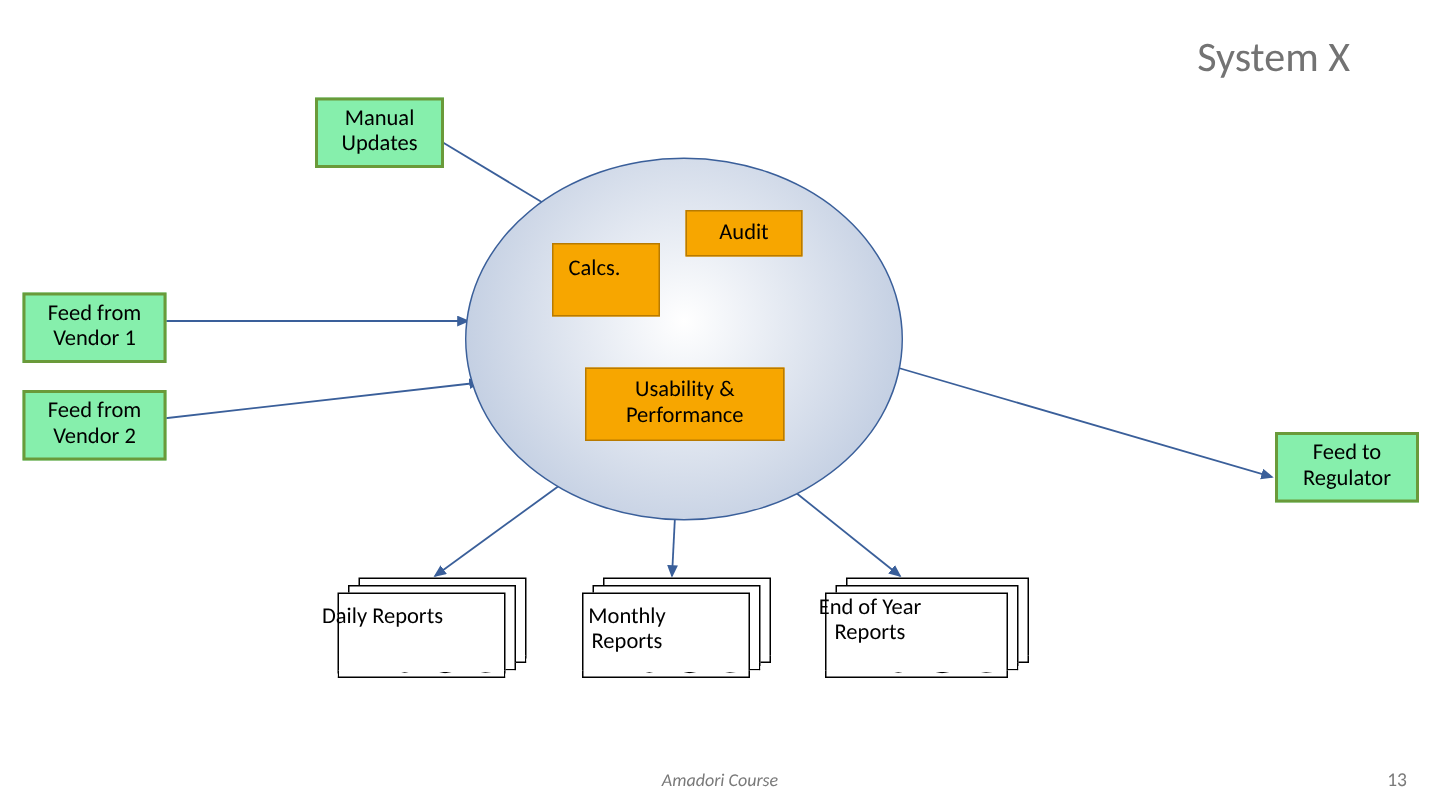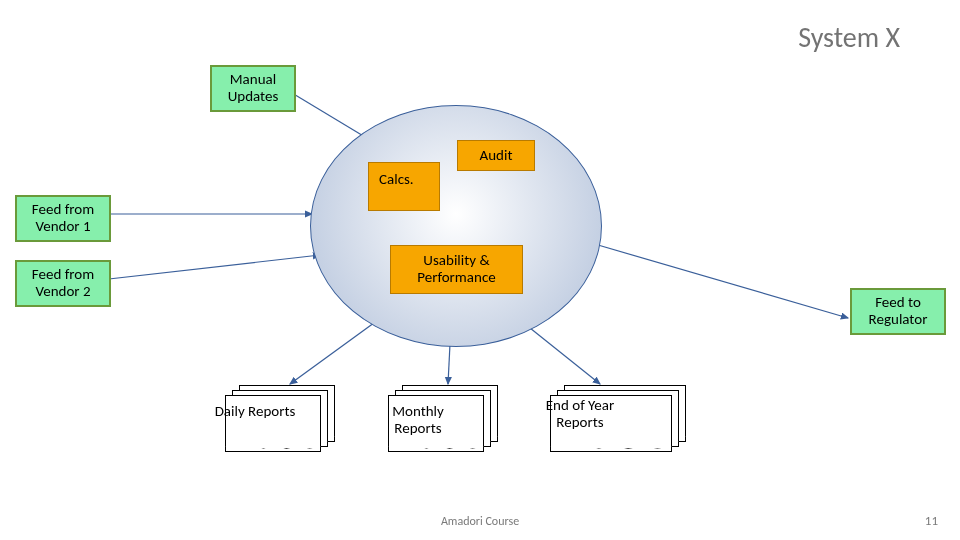--- a/index.html
+++ b/index.html
@@ -53,21 +53,21 @@
     text-align: center;
     padding: 6px 8px;
     line-height: 1.15;
   }
   .obox.calcs { left: 368px; top: 162px; width: 50px; text-align: left; padding: 8px 10px 22px 10px; }
   .obox.audit { left: 457px; top: 140px; width: 60px; }
   .obox.up    { left: 390px; top: 245px; width: 115px; }
   
   .stack {
     position: absolute;
-    width: 94px;
+    width: 110px;
     height: 52px;
   }
   .stack .card {
     position: absolute;
     left: 0; top: 0;
     width: 100%; height: 100%;
     background: #fff;
     border: 1.5px solid #000;
   }
   .stack .card::after {
@@ -99,20 +99,21 @@
   .stack.eoy     { left: 550px; top: 395px; width: 120px; }
   .stack.eoy .card { width: 100%; }
 
   .footer-center {
     position: absolute;
     bottom: 12px;
     left: 0; right: 0;
     text-align: center;
     font-size: 12px;
     color: #7a7a7a;
+    font-style: italic;
   }
   .footer-num {
     position: absolute;
     bottom: 12px;
     right: 22px;
     font-size: 13px;
     color: #7a7a7a;
   }
   svg.lines {
     position: absolute;
@@ -174,13 +175,13 @@
   <div class="label">Monthly Reports</div>
 </div>
 <div class="stack eoy">
   <div class="card c3"></div>
     <div class="card c2"></div>
     <div class="card"></div>
   <div class="label">End of Year Reports</div>
 </div>
 
 <div class="footer-center">Amadori Course</div>
-<div class="footer-num">11</div>
+<div class="footer-num">13</div>
 
 </body></html>

